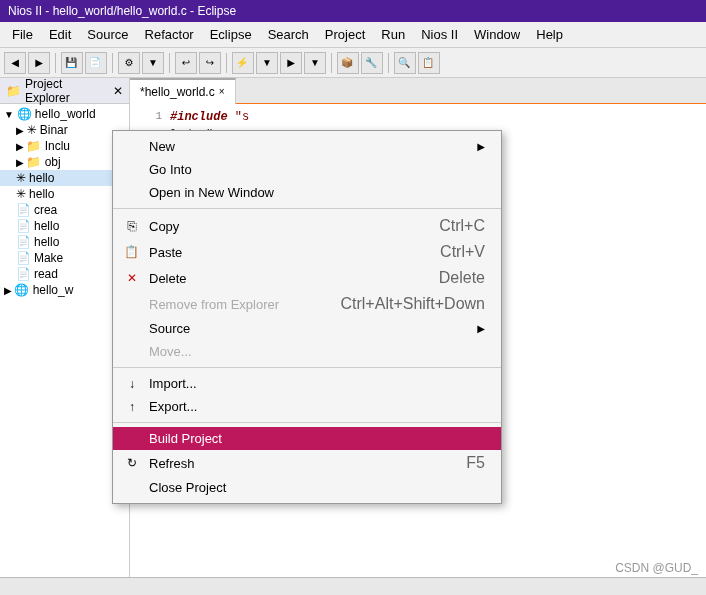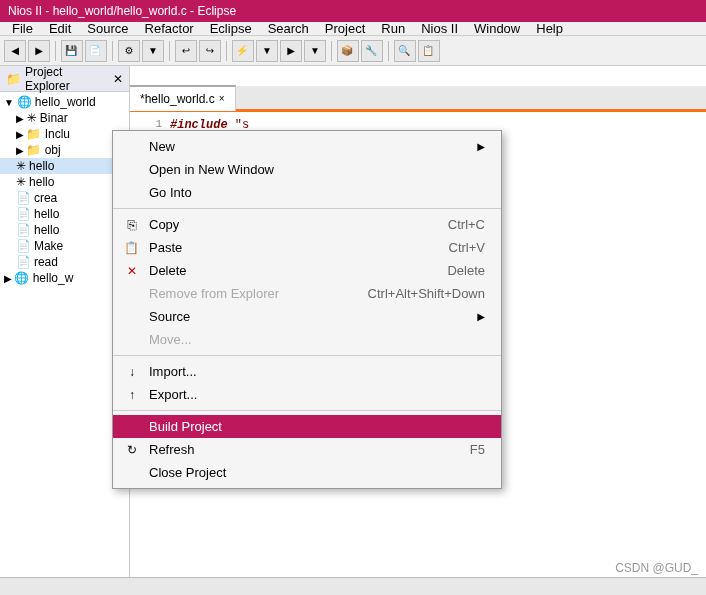--- a/index.html
+++ b/index.html
@@ -12,33 +12,33 @@
       font-size: 13px;
       background: #f0f0f0;
       width: 706px;
       height: 595px;
       overflow: hidden;
       position: relative;
     }
 
     
     .title-bar {
-      background: #be185d;
+      background: #4c1d95;
       color: #fff;
       height: 22px;
       display: flex;
       align-items: center;
       padding: 0 8px;
       font-size: 12px;
     }
 
     
     .menu-bar {
       background: #f0f0f0;
-      height: 14px;
+      height: 26px;
       display: flex;
       align-items: center;
       padding: 0 4px;
       border-bottom: 1px solid #ccc;
     }
     .menu-bar-item {
       padding: 2px 8px;
       font-size: 13px;
       cursor: pointer;
       color: #000;
@@ -122,25 +122,24 @@
     }
 
     
     .right-panel {
       flex: 1;
       background: #fff;
       overflow: hidden;
     }
     .editor-tab-bar {
       background: #e8e8e8;
-      border-bottom: 3px solid #f97316;
+      border-bottom: 1px solid #f97316;
       height: 26px;
       display: flex;
       align-items: center;
-      margin-top: 20px;
     }
     .editor-tab {
       padding: 4px 10px;
       font-size: 12px;
       border-right: 1px solid #ccc;
       background: #fff;
       border-top: 2px solid #aaa;
       height: 26px;
       display: flex;
       align-items: center;
@@ -197,21 +196,21 @@
       background: #be185d;
       color: #fff;
     }
     .menu-item.disabled {
       color: #aaa;
       cursor: default;
     }
     .menu-item .shortcut {
       margin-left: auto;
       color: #666;
-      font-size: 13px;
+      font-size: 16px;
       padding-left: 40px;
     }
     .menu-item .submenu-arrow {
       margin-left: auto;
       font-size: 10px;
     }
     .menu-separator {
       height: 1px;
       background: #ccc;
       margin: 4px 0;
@@ -460,25 +459,25 @@
 
 <div class="context-menu-overlay">
   <div class="context-menu">
 
     <div class="menu-item">
       <span>New</span>
       <span class="submenu-arrow">▶</span>
     </div>
 
     <div class="menu-item">
+      <span>Go Into</span>
+    </div>
+
+    <div class="menu-item">
       <span>Open in New Window</span>
-    </div>
-
-    <div class="menu-item">
-      <span>Go Into</span>
     </div>
 
     <div class="menu-separator"></div>
 
     <div class="menu-item">
       <span class="menu-item-icon">⎘</span>
       <span>Copy</span>
       <span class="shortcut">Ctrl+C</span>
     </div>
 

